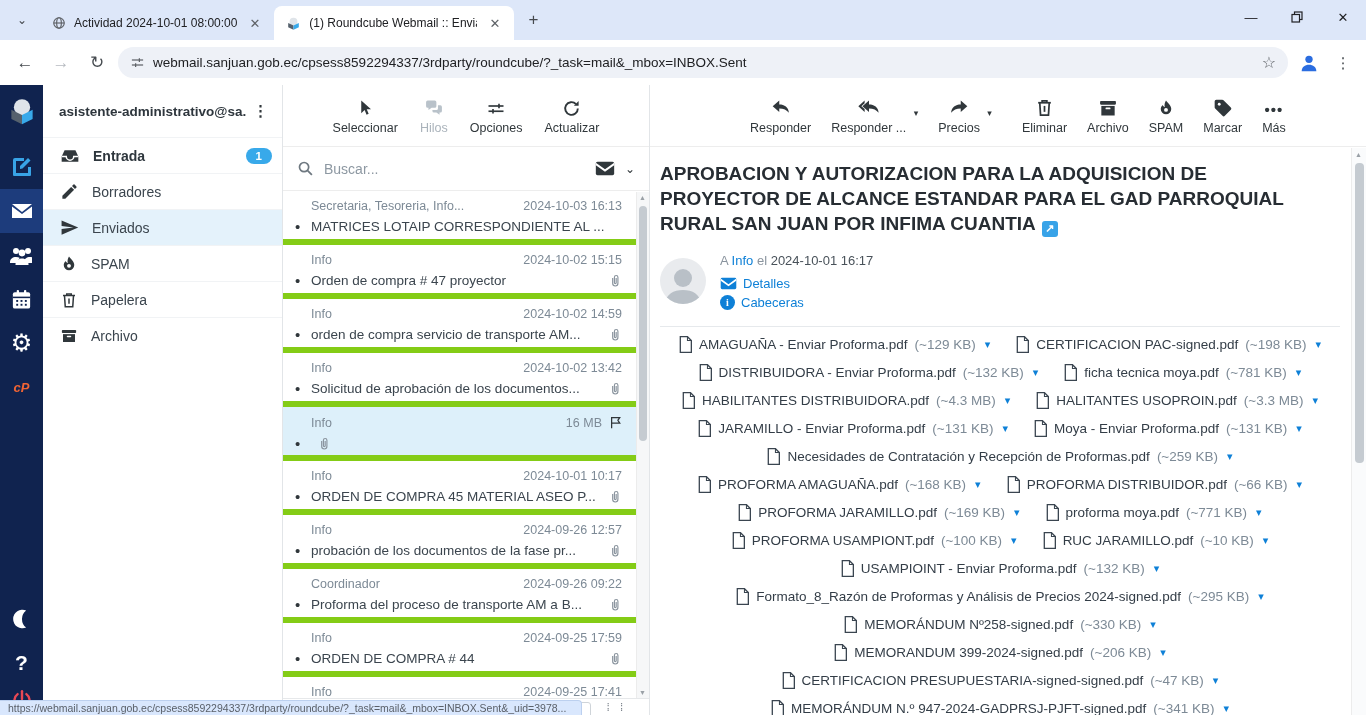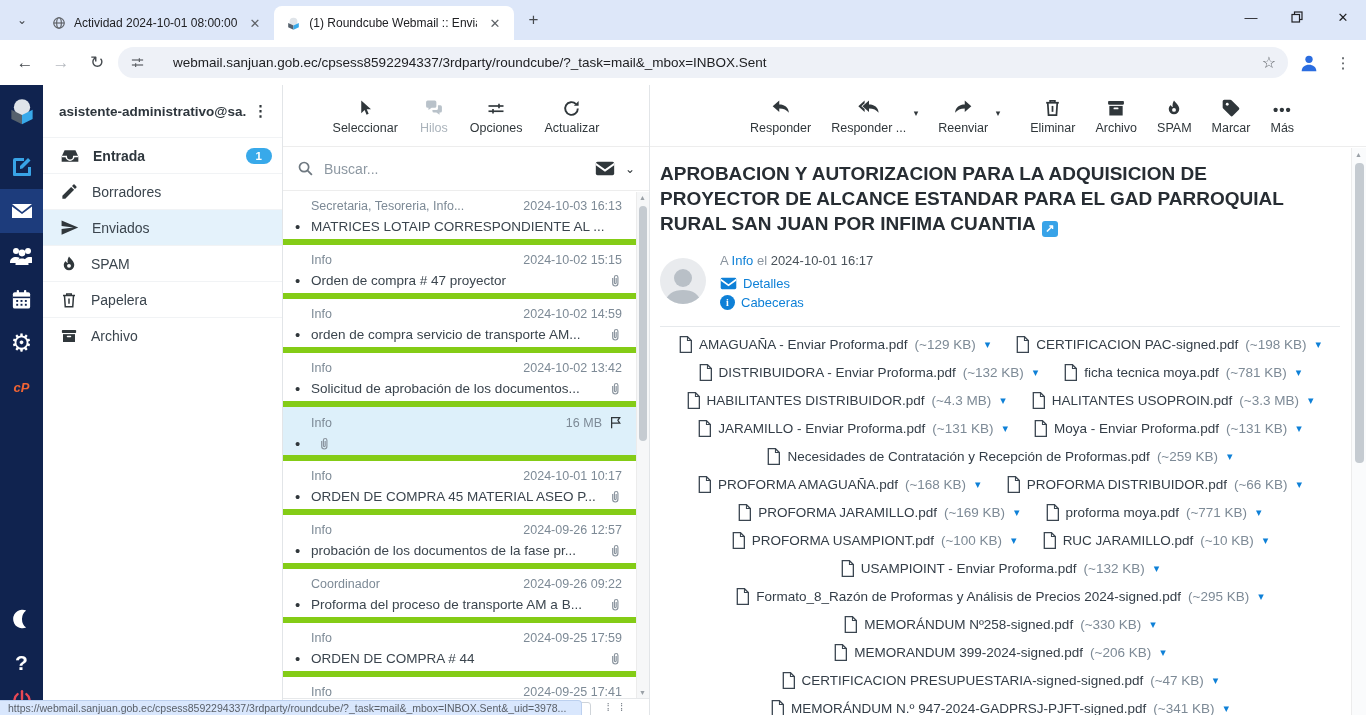--- a/index.html
+++ b/index.html
@@ -14,21 +14,21 @@
   .tab .tab-title { flex:1; white-space:nowrap; overflow:hidden; color:#202124; }
   .tab .tab-close { font-size:13px; color:#5f6368; padding:1px 4px; border-radius:50%; cursor:pointer; }
   .newtab-btn { width:26px; height:26px; margin:0 0 7px 6px; display:flex; align-items:center; justify-content:center; font-size:17px; color:#45494e; cursor:pointer; }
   .win-controls { position:absolute; right:0; top:0; height:34px; display:flex; align-items:center; }
   .win-btn { width:46px; height:34px; display:flex; align-items:center; justify-content:center; color:#202124; font-size:13px; cursor:pointer; }
 
   .urlbar { height:45px; background:#ffffff; display:flex; align-items:center; padding:0 10px; gap:6px; }
   .nav-btn { width:30px; height:30px; display:flex; align-items:center; justify-content:center; font-size:17px; color:#474c51; border-radius:50%; cursor:pointer; }
   .nav-btn.disabled { color:#b6bac0; }
   .omnibox { flex:1; height:31px; background:#eef1f7; border-radius:16px; display:flex; align-items:center; padding:0 12px; gap:8px; }
-  .omnibox .url-text { flex:1; font-size:13.5px; color:#202124; white-space:nowrap; overflow:hidden;margin-left:20px; }
+  .omnibox .url-text { flex:1; font-size:13.5px; color:#202124; white-space:nowrap; overflow:hidden; }
   .omni-star { font-size:16px; color:#5f6368; cursor:pointer; }
   .profile-btn { width:30px; height:30px; display:flex; align-items:center; justify-content:center; cursor:pointer; }
   .menu-btn { width:26px; height:30px; display:flex; align-items:center; justify-content:center; font-size:15px; color:#474c51; cursor:pointer; letter-spacing:0; }
 
   
   .app { display:flex; height:630px; position:relative; }
 
   
   .rail { width:43px; background:#10234f; display:flex; flex-direction:column; align-items:center; padding:6px 0 0; flex-shrink:0; }
   .rail-item { width:43px; height:44px; display:flex; align-items:center; justify-content:center; color:#fff; cursor:pointer; }
@@ -591,21 +591,21 @@
         </span>
         <span>Responder ...</span>
         <span class="caret">▾</span>
       </div>
       <div class="tbtn" style="margin-left:12px;">
         <span class="ticon icon">
           <svg width="24" height="21" viewBox="0 0 24 24" fill="#30373b" transform="scale(-1,1)">
               <path d="M10 4L2.5 10.5 10 17v-4c5 0 8.5 1.6 11 5-.5-6.5-5-9.5-11-9.5z"></path>
             </svg>
         </span>
-        <span>Reenviar</span>
+        <span>Precios</span>
         <span class="caret">▾</span>
       </div>
       <div class="tbtn gap-lg">
         <span class="ticon icon">
           <svg width="19" height="21" viewBox="0 0 24 24" fill="none" stroke="#30373b" stroke-width="2.2">
               <path d="M4 6h16"></path>
               <path d="M9 6V3.5h6V6"></path>
               <path d="M6 6l1 15.5h10L18 6"></path>
               <line x1="12" y1="10" x2="12" y2="17.5"></line>
             </svg>
@@ -735,21 +735,21 @@
         </span>
       </div>
           <div class="att-row">
         <span class="att-item">
           <span class="icon">
             <svg width="13" height="17" viewBox="0 0 20 26" fill="none" stroke="#3a4550" stroke-width="2">
                   <path d="M2 1h11l6 6v18H2z"></path>
                   <path d="M13 1v6h6" stroke-width="1.6"></path>
                 </svg>
           </span>
-          <span class="att-name">HABILITANTES DISTRIBUIDOR.pdf</span>
+          <span class="att-name">HABILITANTES DISTRIBUIDORA.pdf</span>
           <span class="att-size">(~4.3 MB)</span>
           <span class="att-chev">▾</span>
         </span>
 
         <span class="att-item">
           <span class="icon">
             <svg width="13" height="17" viewBox="0 0 20 26" fill="none" stroke="#3a4550" stroke-width="2">
                   <path d="M2 1h11l6 6v18H2z"></path>
                   <path d="M13 1v6h6" stroke-width="1.6"></path>
                 </svg>

